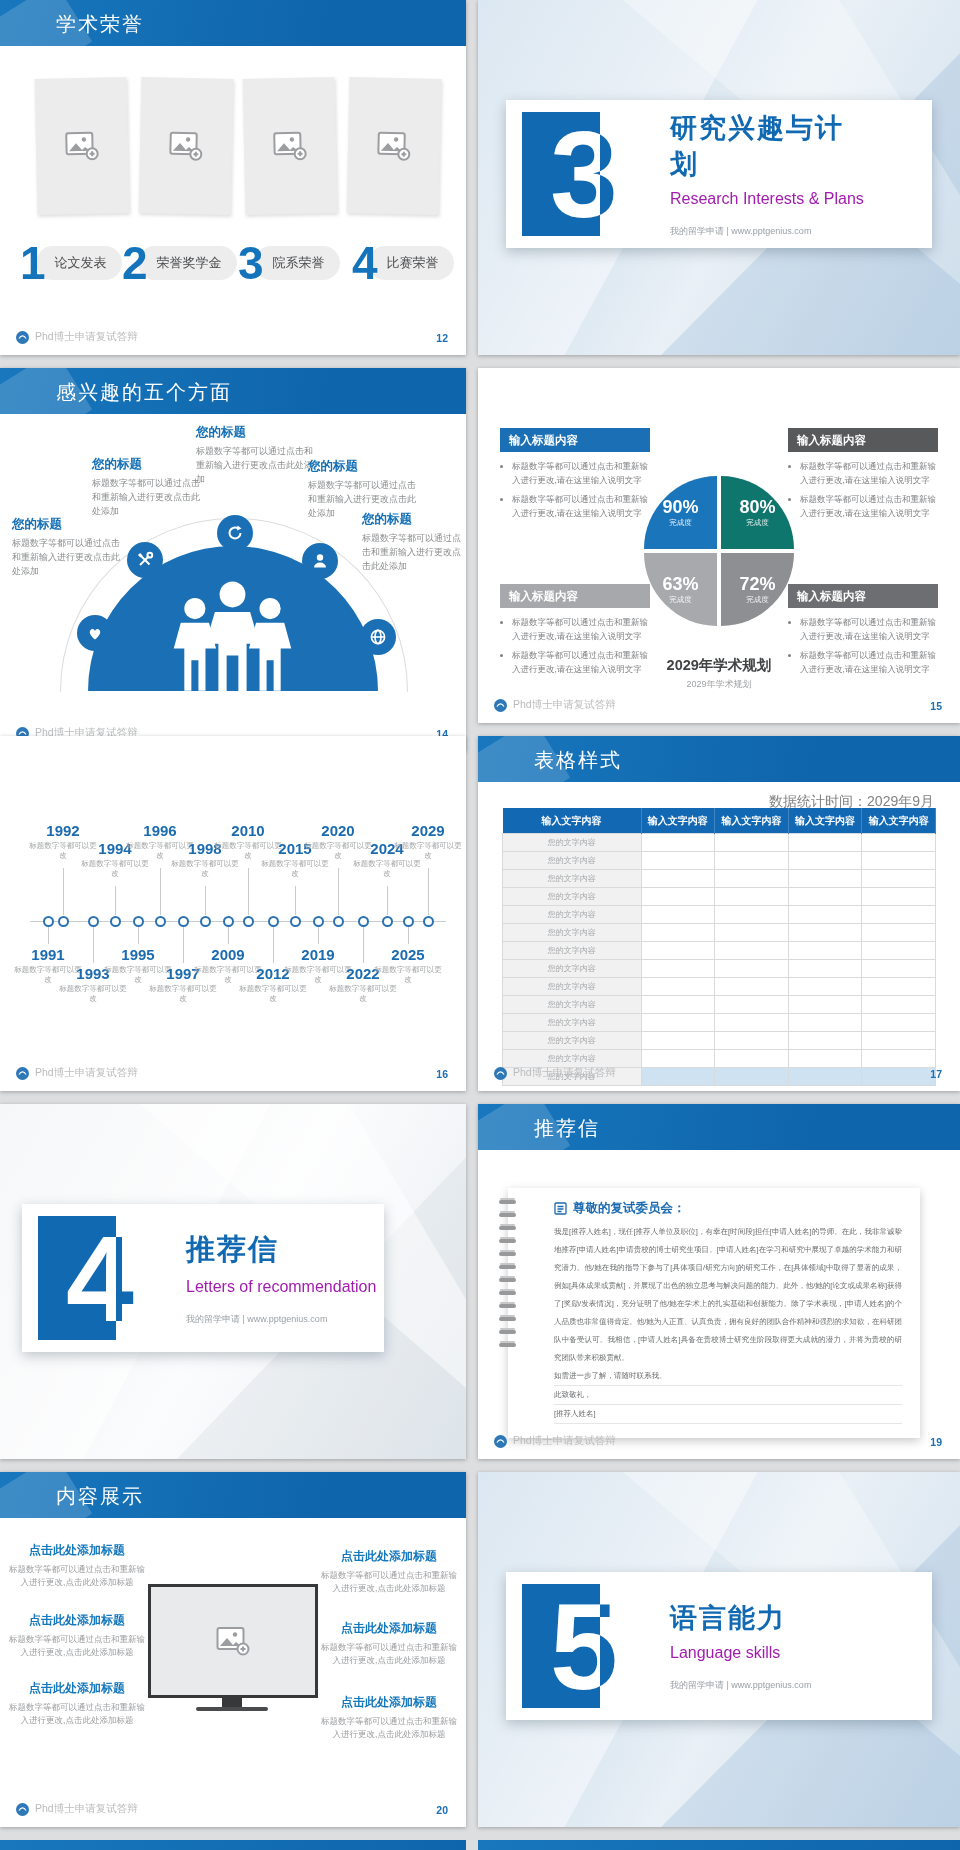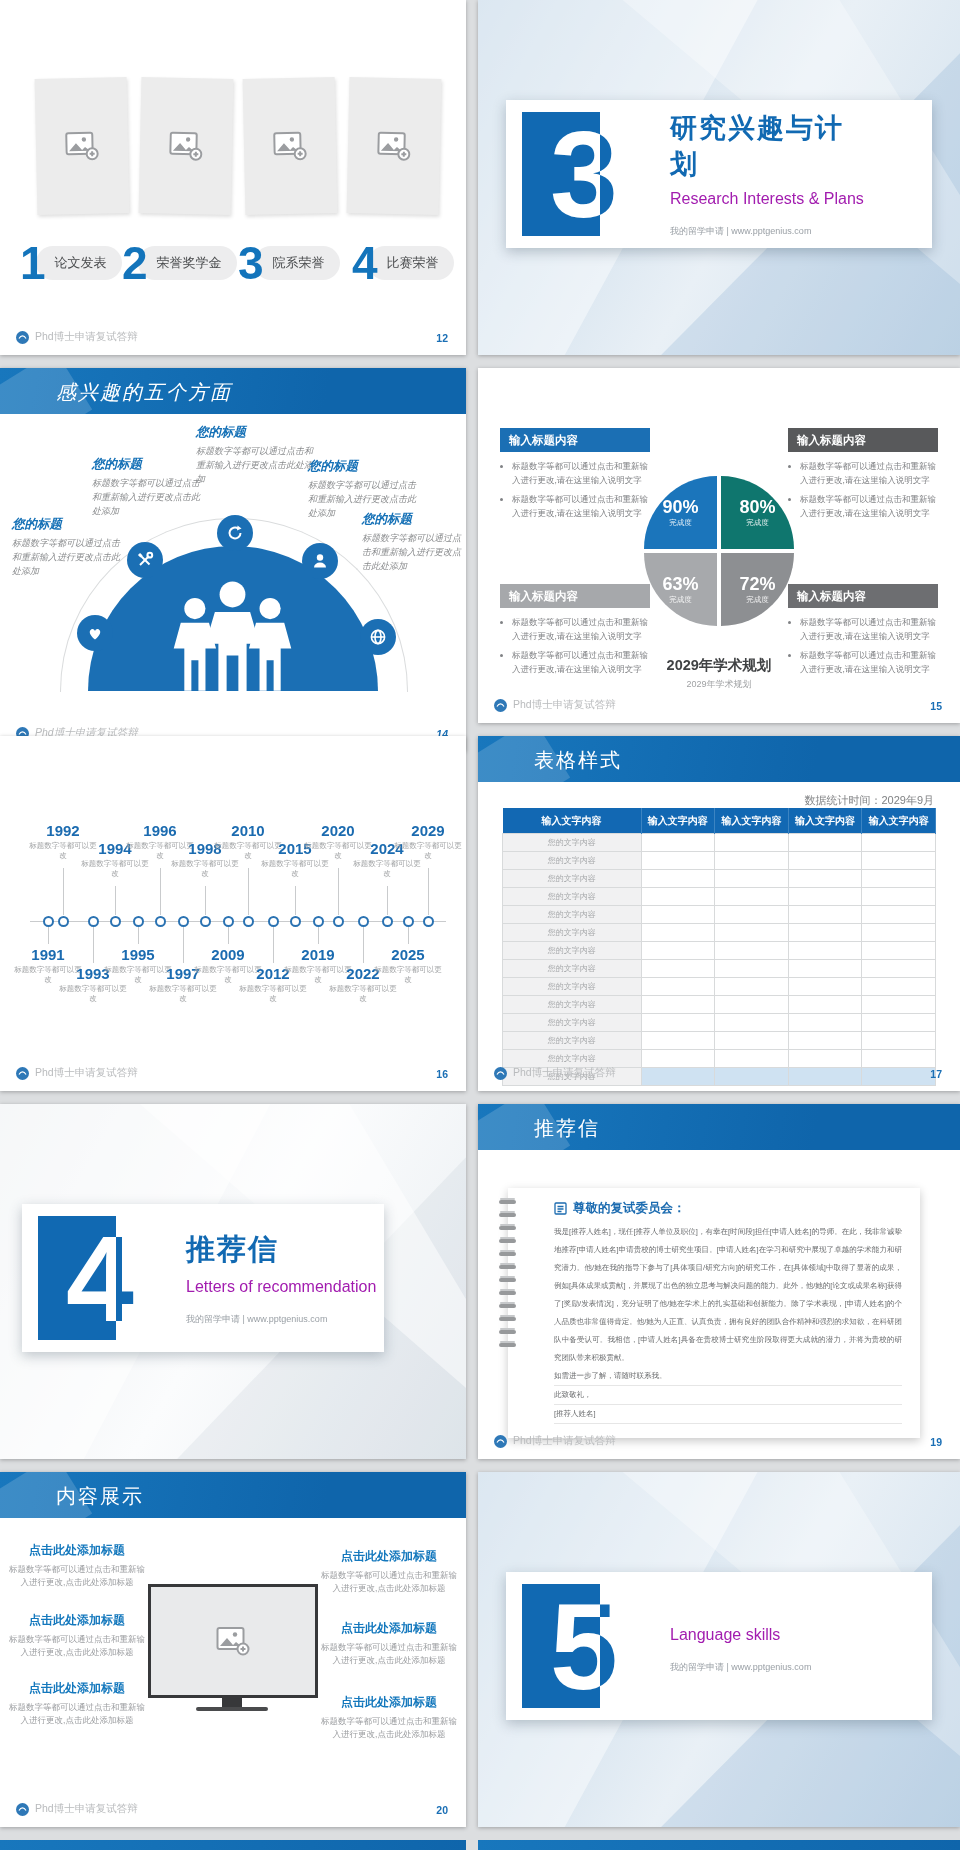--- a/index.html
+++ b/index.html
@@ -61,21 +61,21 @@
   .pcap{position:absolute;left:121px;top:288px;width:240px;text-align:center;font-size:14.5px;font-weight:bold;color:#404244;}
   .pcap2{position:absolute;left:121px;top:310px;width:240px;text-align:center;font-size:9px;color:#a0a2a4;}
   
   .tline{position:absolute;left:30px;top:185px;width:416px;height:1px;background:#c9cbcd;}
   .node{position:absolute;width:7px;height:7px;border:2px solid #2a72b2;border-radius:50%;background:#fff;}
   .tick{position:absolute;width:1px;background:#c9cbcd;}
   .ty{position:absolute;width:72px;text-align:center;}
   .ty b{display:block;font-size:15px;color:#1b6bb0;font-weight:800;}
   .ty i{display:block;font-style:normal;font-size:7.5px;color:#a2a4a6;line-height:1.35;margin-top:2px;}
   
-  .tcap{position:absolute;right:26px;top:57px;font-size:11px;color:#808284;margin-left:40px;}
+  .tcap{position:absolute;right:26px;top:57px;font-size:14px;color:#808284;margin-left:40px;}
   table.st{position:absolute;left:24px;top:72px;width:434px;border-collapse:collapse;table-layout:fixed;}
   table.st th{background:#1268b3;color:#fff;font-size:10px;font-weight:bold;height:23px;border-right:1px solid #3c84c2;}
   table.st td{height:15px;border:1px solid #d8dadb;font-size:8px;color:#a6a8aa;text-align:center;}
   table.st td.c1{background:#f1f1f2;}
   table.st col.w{width:32%;}
   table.st tr.hl td:not(.c1){background:#cfe2f2;}
   
   .lpage{position:absolute;left:30px;top:84px;width:412px;height:250px;background:#fff;box-shadow:0 3px 9px rgba(0,0,0,.22);padding:12px 18px 10px 46px;box-sizing:border-box;}
   .spiral{position:absolute;left:-9px;top:12px;display:flex;flex-direction:column;gap:9px;}
   .loop{width:17px;height:4px;background:#97999b;border-radius:2px;box-shadow:0 -3px 0 -1px #c6c8ca;}
@@ -90,20 +90,23 @@
   .tvneck{position:absolute;left:222px;top:226px;width:20px;height:9px;background:#37383a;}
   .tvbase{position:absolute;left:196px;top:235px;width:72px;height:4px;background:#4a4b4d;border-radius:2px;}
   .botbar{position:absolute;top:1840px;height:10px;background:linear-gradient(100deg,#1877bd,#0f65ab);}
 </style>
 </head>
 <body>
 
 <div id="stage">
 
   <div class="tile" style="left:0;top:0;width:466px;height:355px;">
+    <div class="bar">
+        <span class="t">学术荣誉</span>
+      </div>
     <div class="frame" style="left:36px;top:78px;">
       <svg width="34" height="30" viewBox="0 0 34 30">
           <rect x="1.5" y="2" width="26" height="21" rx="2" fill="#fff" stroke="#9b9da0" stroke-width="2"></rect>
           <circle cx="19" cy="8.5" r="2.2" fill="#9b9da0"></circle>
           <path d="M4 20l7-8 6 7 3-3 5 4z" fill="#9b9da0"></path>
           <circle cx="27" cy="23" r="5.5" fill="#fff" stroke="#9b9da0" stroke-width="2"></circle>
           <path d="M27 20.5v5M24.5 23h5" stroke="#9b9da0" stroke-width="2"></path>
         </svg>
     </div>
     <div class="frame" style="left:140px;top:78px;transform:rotate(1.2deg);">
@@ -173,21 +176,21 @@
         <span class="num b">3</span>
       </div>
       <div class="dt" style="width:200px;">
         <div class="zh">研究兴趣与计划</div>
         <div class="en">Research Interests &amp; Plans</div>
         <div class="tag">我的留学申请 | www.pptgenius.com</div>
       </div>
     </div>
   </div>
 
-  <div class="tile" style="left:0;top:368px;width:466px;height:383px;font-style:italic;">
+  <div class="tile" style="left:0;top:368px;width:466px;height:383px;">
     <div class="bar">
         <span class="t">感兴趣的五个方面</span>
       </div>
     <div class="ring"></div>
     <div class="dome"></div>
     <svg style="position:absolute;left:150px;top:210px;" width="165" height="114" viewBox="0 0 140 97" fill="#fff">
       <circle cx="38" cy="26" r="9"></circle>
         <path d="M26 38h24l6 22h-9v36h-6V70h-6v26h-6V60h-9z"></path>
       <circle cx="102" cy="26" r="9"></circle>
         <path d="M90 38h24l6 22h-9v36h-6V70h-6v26h-6V60h-9z"></path>
@@ -692,20 +695,21 @@
       <div class="g2"></div>
       <div class="g3"></div>
     </div>
     <div class="card" style="left:28px;top:100px;width:426px;height:148px;">
       <div class="numwrap">
         <div class="numbox"></div>
         <span class="num w">5</span>
         <span class="num b">5</span>
       </div>
       <div class="dt" style="width:210px;">
+        <div class="zh">语言能力</div>
         <div class="en">Language skills</div>
         <div class="tag">我的留学申请 | www.pptgenius.com</div>
       </div>
     </div>
   </div>
 
   <div class="botbar" style="left:0;width:466px;"></div>
   <div class="botbar" style="left:478px;width:482px;"></div>
 </div>
 

